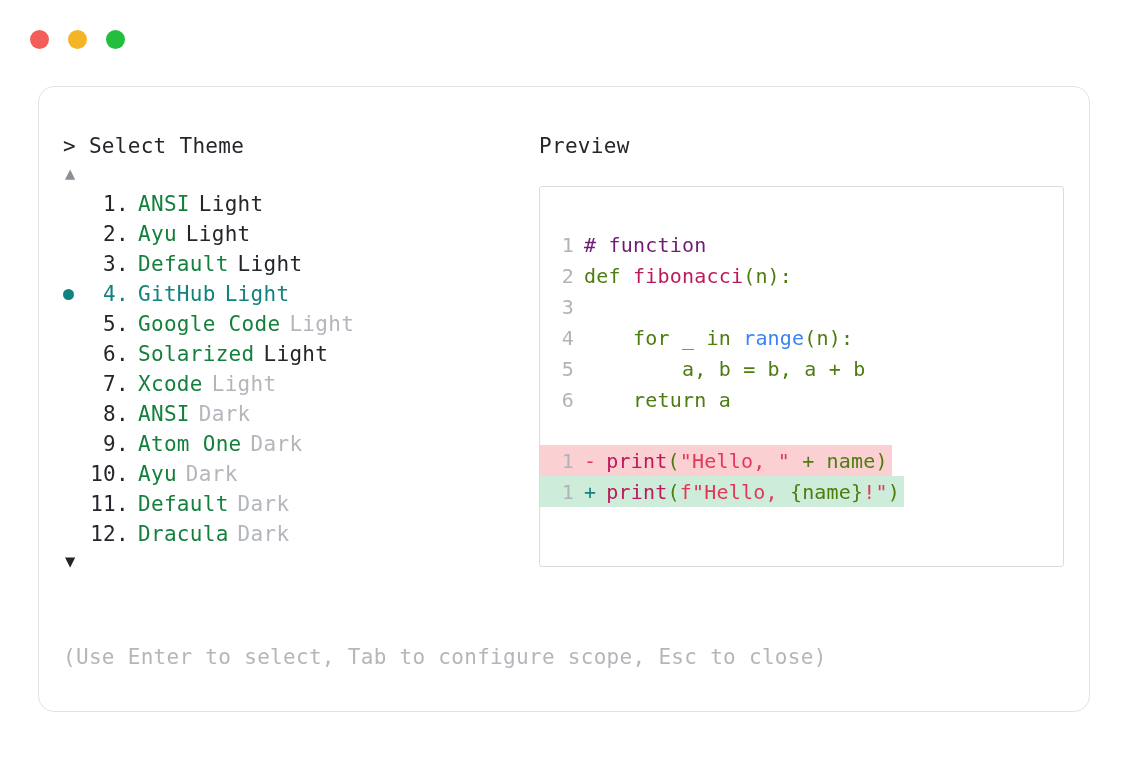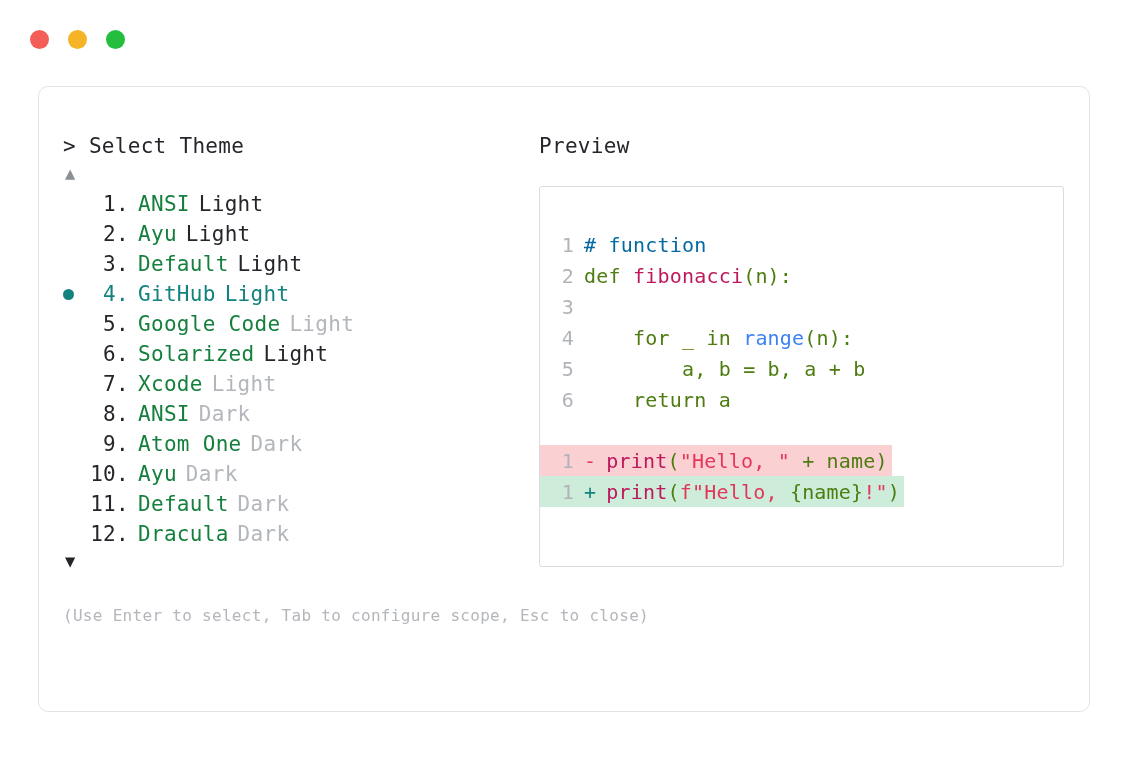--- a/index.html
+++ b/index.html
@@ -33,21 +33,21 @@
 
   
   .card {
     position: absolute;
     left: 38px;
     top: 86px;
     width: 1052px;
     height: 626px;
     box-sizing: border-box;
     border: 1.5px solid #e3e3e5;
-    border-radius: 10px;
+    border-radius: 16px;
     background: #ffffff;
   }
 
   .card-inner {
     position: absolute;
     left: 0; top: 0; right: 0; bottom: 0;
   }
 
   
   .left-col {
@@ -148,21 +148,21 @@
   }
   .gutter {
     width: 16px;
     flex: 0 0 16px;
     text-align: right;
     color: #b0b3b8;
   }
   .code-text { padding-left: 10px; }
 
   
-  .tok-comment { color: #0369a1; }
+  .tok-comment { color: #701a75; }
   .tok-plain   { color: #4d7c0f; }
   .tok-fn      { color: #be185d; }
   .tok-num     { color: #12827e; }
   .tok-builtin { color: #3b82f6; }
   .tok-call    { color: #be185d; }
   .tok-str     { color: #e3365a; }
 
   .code-gap { height: 30px; }
 
   
@@ -180,22 +180,22 @@
   .diff-line.removed { background: #fbd0d3; }
   .diff-line.added   { background: #cdecd9; }
   .diff-sign { padding-left: 10px; padding-right: 10px; }
   .diff-line.removed .diff-sign { color: #e3365a; }
   .diff-line.added   .diff-sign { color: #12827e; }
 
   
   .footer-hint {
     position: absolute;
     left: 24px;
-    top: 519px;
-    font-size: 16px;
+    top: 558px;
+    font-size: 21px;
     color: #b3b6bb;
     letter-spacing: 0.3px;
     white-space: pre;
   }
 </style>
 </head>
 <body>
 
 <div class="titlebar">
   <span class="dot" style="background: rgb(243, 94, 88);"></span>

